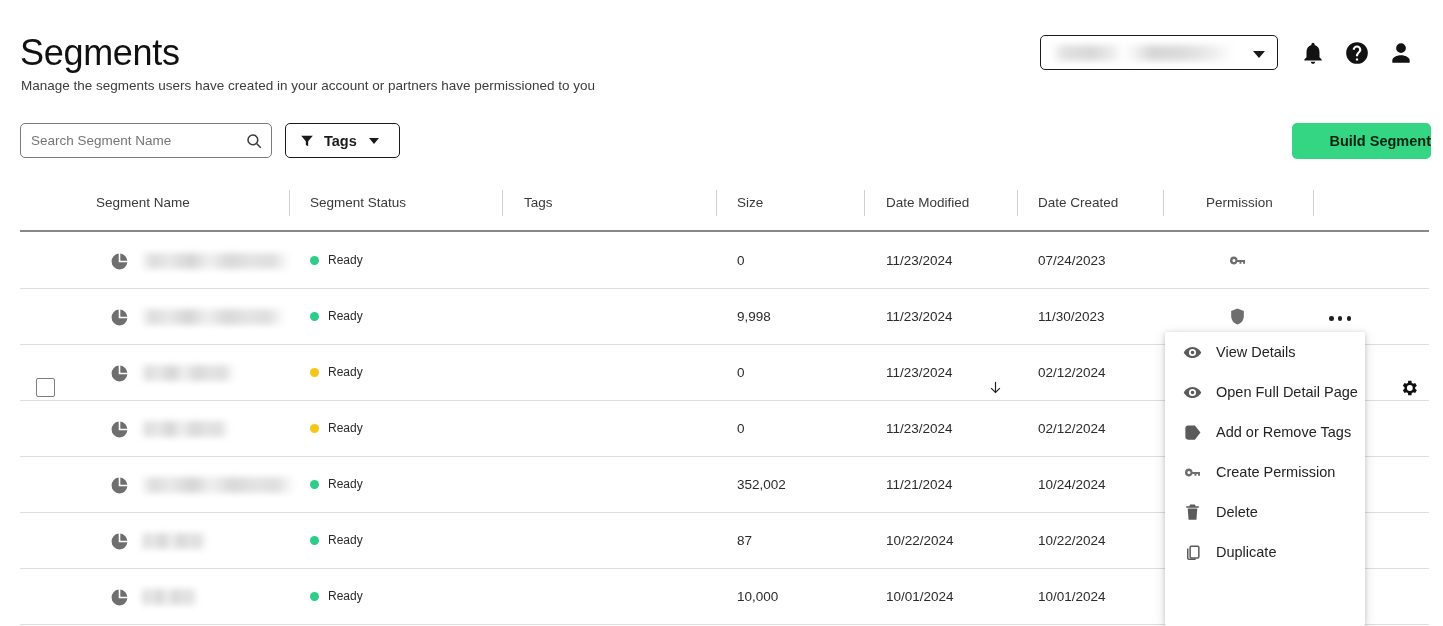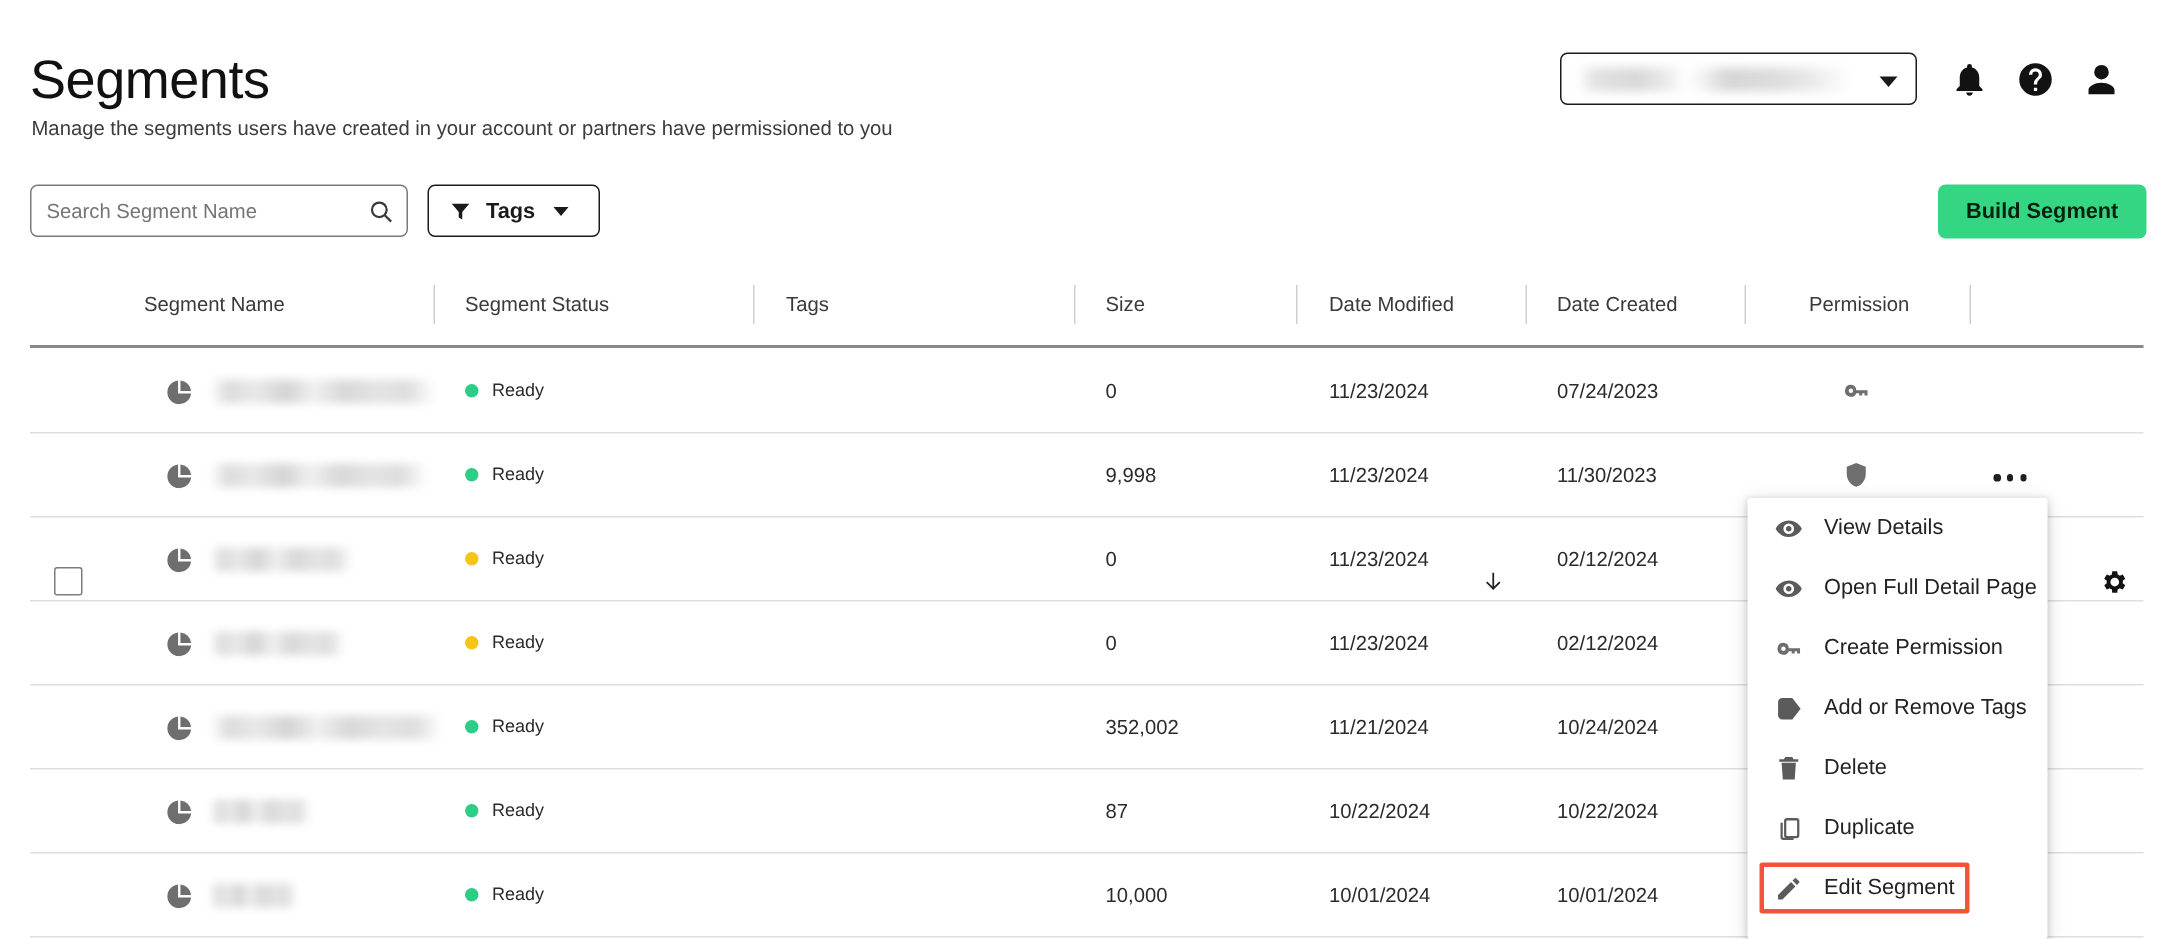--- a/index.html
+++ b/index.html
@@ -78,20 +78,21 @@
     border-top: 6px solid #1a1a1a;
   }
 
   .build-btn {
     position: absolute; left: 1292px; top: 123px;
     width: 139px; height: 36px;
     border: none; border-radius: 5px;
     font-family: "Liberation Sans", sans-serif;
     font-size: 14.5px; font-weight: 700; color: #06220f;
     cursor: pointer;
+    text-align: right;
   }
 
   
   .thead { position: absolute; left: 0; top: 184px; width: 1443px; height: 40px; }
   .th {
     position: absolute; top: 11px; font-size: 13.5px; color: #3a3a3a; white-space: nowrap;
   }
   .vdiv { position: absolute; top: 190px; width: 1px; height: 26px; background: #cfcfcf; }
   .hdr-rule {
     position: absolute; left: 20px; top: 230px; width: 1409px; height: 2px; background: #888;
@@ -345,47 +346,40 @@
             </svg></span>
           <span class="mi-lbl">View Details</span>
         </div>
         <div class="ctx-item">
           <span class="mi-ic"><svg viewBox="0 0 24 24" fill="#5b5b5b">
               <path d="M12 5C6.5 5 2.2 9.1 1 12c1.2 2.9 5.5 7 11 7s9.8-4.1 11-7c-1.2-2.9-5.5-7-11-7zm0 11.5A4.5 4.5 0 1 1 12 7.5a4.5 4.5 0 0 1 0 9zm0-2.2a2.3 2.3 0 1 0 0-4.6 2.3 2.3 0 0 0 0 4.6z"></path>
             </svg></span>
           <span class="mi-lbl">Open Full Detail Page</span>
         </div>
         <div class="ctx-item">
+          <span class="mi-ic"><svg viewBox="0 0 24 24" fill="#5b5b5b">
+              <path d="M3 6.5A3.5 3.5 0 0 1 6.5 3H15l7 9-7 9H6.5A3.5 3.5 0 0 1 3 17.5v-11z"></path>
+            </svg></span>
+          <span class="mi-lbl">Add or Remove Tags</span>
+        </div>
+        <div class="ctx-item">
           <span class="mi-ic"><svg viewBox="0 0 24 24" fill="#6e6e6e">
               <path d="M7.5 7a5 5 0 1 0 4.58 7h2.42v2h2.5v-2H19v2h2.5v-4.5H12.08A5 5 0 0 0 7.5 7zm0 3.1a1.9 1.9 0 1 1 0 3.8 1.9 1.9 0 0 1 0-3.8z"></path>
             </svg></span>
           <span class="mi-lbl">Create Permission</span>
-        </div>
-        <div class="ctx-item">
-          <span class="mi-ic"><svg viewBox="0 0 24 24" fill="#5b5b5b">
-              <path d="M3 6.5A3.5 3.5 0 0 1 6.5 3H15l7 9-7 9H6.5A3.5 3.5 0 0 1 3 17.5v-11z"></path>
-            </svg></span>
-          <span class="mi-lbl">Add or Remove Tags</span>
         </div>
         <div class="ctx-item">
           <span class="mi-ic"><svg viewBox="0 0 24 24" fill="#5b5b5b">
               <path d="M9 2h6l1 2h4v2H4V4h4l1-2zM6 7h12l-1 14H7L6 7z"></path>
             </svg></span>
           <span class="mi-lbl">Delete</span>
         </div>
         <div class="ctx-item">
           <span class="mi-ic"><svg viewBox="0 0 24 24" fill="none" stroke="#5b5b5b" stroke-width="1.9">
               <rect x="9" y="4" width="11" height="15" rx="1.5"></rect>
               <path d="M6 7v12a1.5 1.5 0 0 0 1.5 1.5H16"></path>
             </svg></span>
           <span class="mi-lbl">Duplicate</span>
         </div>
-        <div class="ctx-item">
-          <span class="mi-ic"><svg viewBox="0 0 24 24" fill="#5b5b5b">
-              <path d="M3 17.3V21h3.7L17.6 10.1l-3.7-3.7L3 17.3zM20.7 7a1 1 0 0 0 0-1.4l-2.3-2.3a1 1 0 0 0-1.4 0l-1.8 1.8 3.7 3.7L20.7 7z"></path>
-            </svg></span>
-          <span class="mi-lbl">Edit Segment</span>
-          <span class="hl-box" style="border-color:#f4533a"></span>
-        </div>
       </div>
   </div>
 
 </div>
 
 </body></html>

